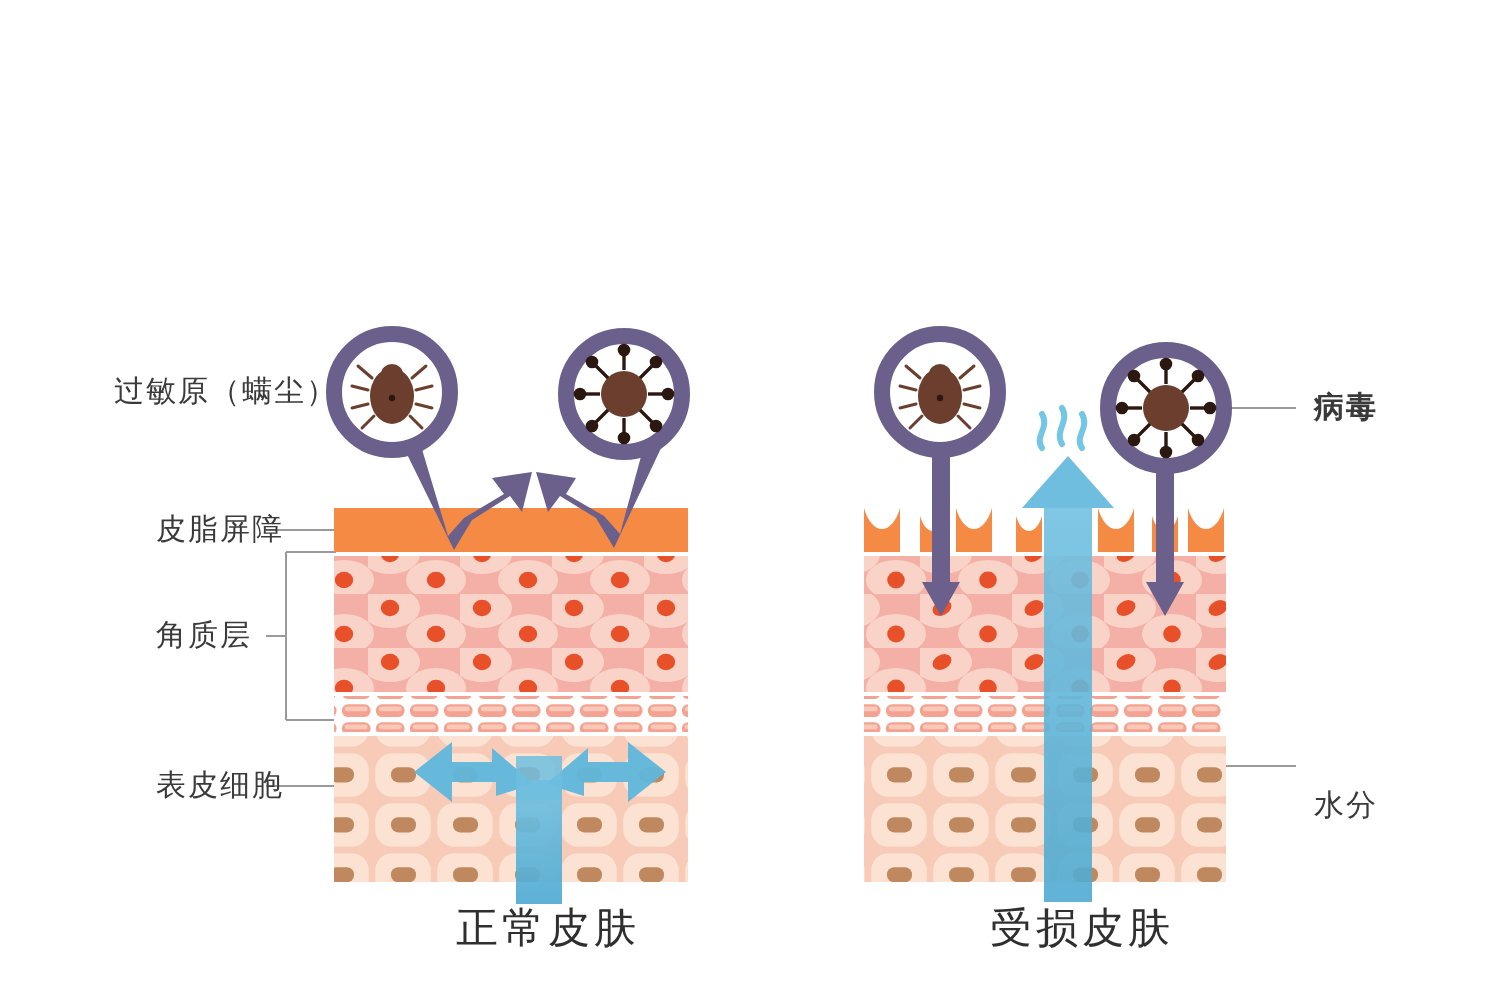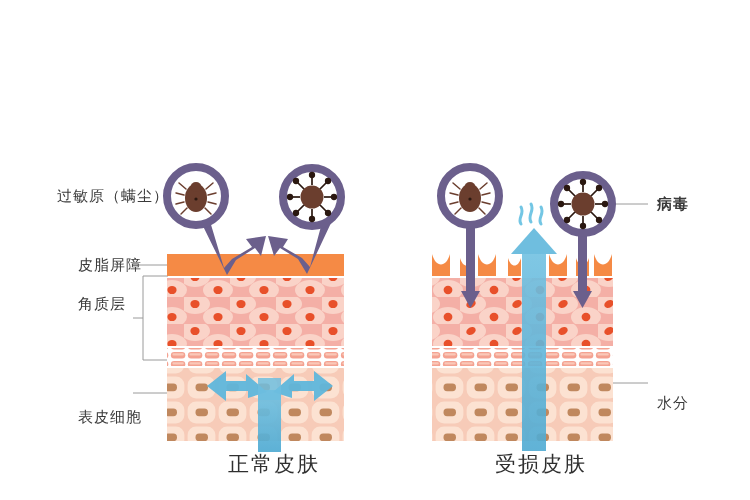--- a/index.html
+++ b/index.html
@@ -24,22 +24,22 @@
     position:absolute;
     color:#2f2f2f;
     font-size:21px;
     letter-spacing:2px;
     white-space:nowrap;
     font-weight:normal;
     font-family:"Liberation Serif","DejaVu Serif",serif;
   }
   #lbl-allergen{left:57px;top:196px;transform:translateY(-50%);}
   #lbl-sebum{left:78px;top:265px;transform:translateY(-50%);}
-  #lbl-corneum{left:78px;top:304px;transform:translateY(-50%);}
-  #lbl-epidermal{left:78px;top:393px;transform:translateY(-50%);margin-top:24px;}
+  #lbl-corneum{left:78px;top:318px;transform:translateY(-50%);}
+  #lbl-epidermal{left:78px;top:393px;transform:translateY(-50%);}
   #lbl-virus{left:657px;top:204px;transform:translateY(-50%);font-weight:bold;}
   #lbl-water{left:657px;top:383px;transform:translateY(-50%);margin-top:20px;}
   #cap-normal{left:228px;top:450px;}
   #cap-damaged{left:495px;top:450px;}
 </style>
 </head>
 <body>
 
 <div id="stage">
 

